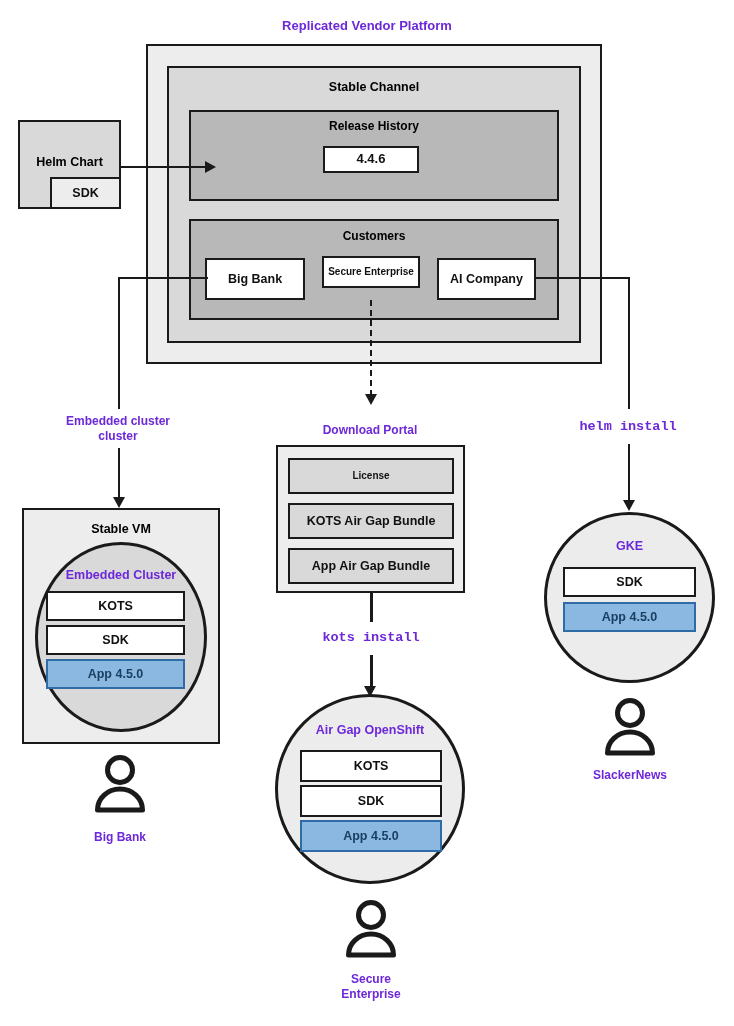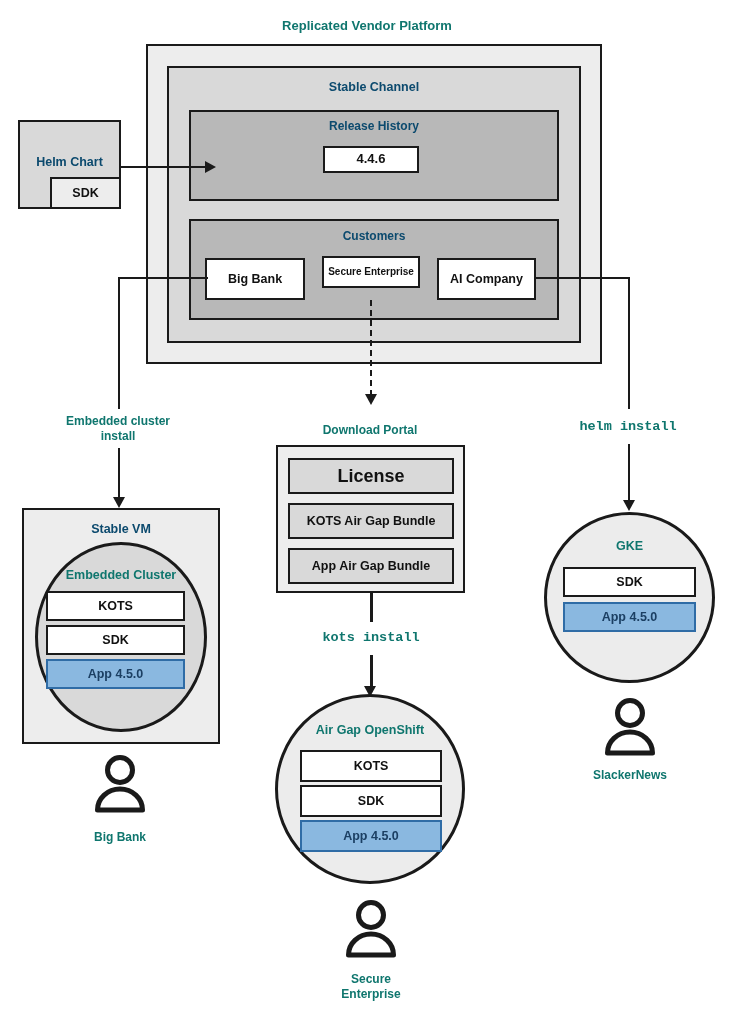--- a/index.html
+++ b/index.html
@@ -41,21 +41,21 @@
     border-color: #2f6ca6;
     color: #1b3f63;
   }
 
   
   .region-label {
     position: absolute;
     left: 0;
     right: 0;
     font-weight: bold;
-    color: #0c4a6e;
+    color: #000000;
   }
 
   
   .circle {
     border: 3px solid #1a1a1a;
     border-radius: 50%;
     background: #ececec;
   }
   .circle-gray { background: #d9d9d9; }
 
@@ -77,21 +77,21 @@
     border-top: 6px solid transparent;
     border-bottom: 6px solid transparent;
     border-left: 11px solid #1a1a1a;
   }
 
   
   .caption {
     position: absolute;
     text-align: center;
     font-weight: bold;
-    color: #0f766e;
+    color: #6d28d9;
     line-height: 1.25;
   }
   .mono {
     font-family: "Liberation Mono", "DejaVu Sans Mono", monospace;
     font-weight: bold;
     letter-spacing: 0px;
   }
   .title-main {
     font-size: 13px;
     font-weight: bold;
@@ -140,35 +140,35 @@
   <div class="abs ln-v" style="left:118px; top:277px; height:132px;"></div>
 
   <div class="abs ln-v-dash" style="left:370px; top:300px; height:96px;"></div>
   <div class="arrow-head arrow-down" style="left:365px; top:394px;"></div>
 
   <div class="abs ln-h" style="left:536px; top:277px; width:94px;"></div>
   <div class="abs ln-v" style="left:628px; top:277px; height:132px;"></div>
 
   <div class="caption" style="left:33px; top:414px; width:170px; font-size:12px;">
     <span>Embedded cluster</span><br>
-    <span>install</span>
+    <span>cluster</span>
   </div>
 
   <div class="caption" style="left:280px; top:423px; width:180px; font-size:12px;">Download Portal</div>
 
   <div class="caption mono" style="left:548px; top:419px; width:160px; font-size:13.5px;">helm install</div>
 
   <div class="abs ln-v" style="left:118px; top:448px; height:52px;"></div>
   <div class="arrow-head arrow-down" style="left:113px; top:497px;"></div>
 
   <div class="abs ln-v" style="left:628px; top:444px; height:58px;"></div>
   <div class="arrow-head arrow-down" style="left:623px; top:500px;"></div>
 
   <div class="abs box box-light" style="left:276px; top:445px; width:189px; height:148px; display:block;"></div>
-  <div class="abs box box-lgray" style="left:288px; top:458px; width:166px; height:36px; font-size:18px;">License</div>
+  <div class="abs box box-lgray" style="left:288px; top:458px; width:166px; height:36px; font-size:10px;">License</div>
   <div class="abs box box-lgray" style="left:288px; top:503px; width:166px; height:36px; font-size:12.5px;">KOTS Air Gap Bundle</div>
   <div class="abs box box-lgray" style="left:288px; top:548px; width:166px; height:36px; font-size:12.5px;">App Air Gap Bundle</div>
 
   <div class="abs ln-v" style="left:370px; top:593px; width:3px; height:29px;"></div>
   <div class="caption mono" style="left:291px; top:630px; width:160px; font-size:13.5px;">kots install</div>
   <div class="abs ln-v" style="left:370px; top:655px; width:3px; height:35px;"></div>
   <div class="arrow-head arrow-down" style="left:364px; top:686px;"></div>
 
   <div class="abs box box-light" style="left:22px; top:508px; width:198px; height:236px; display:block;">
     <div class="region-label" style="top:12px; font-size:12.5px;">Stable VM</div>

